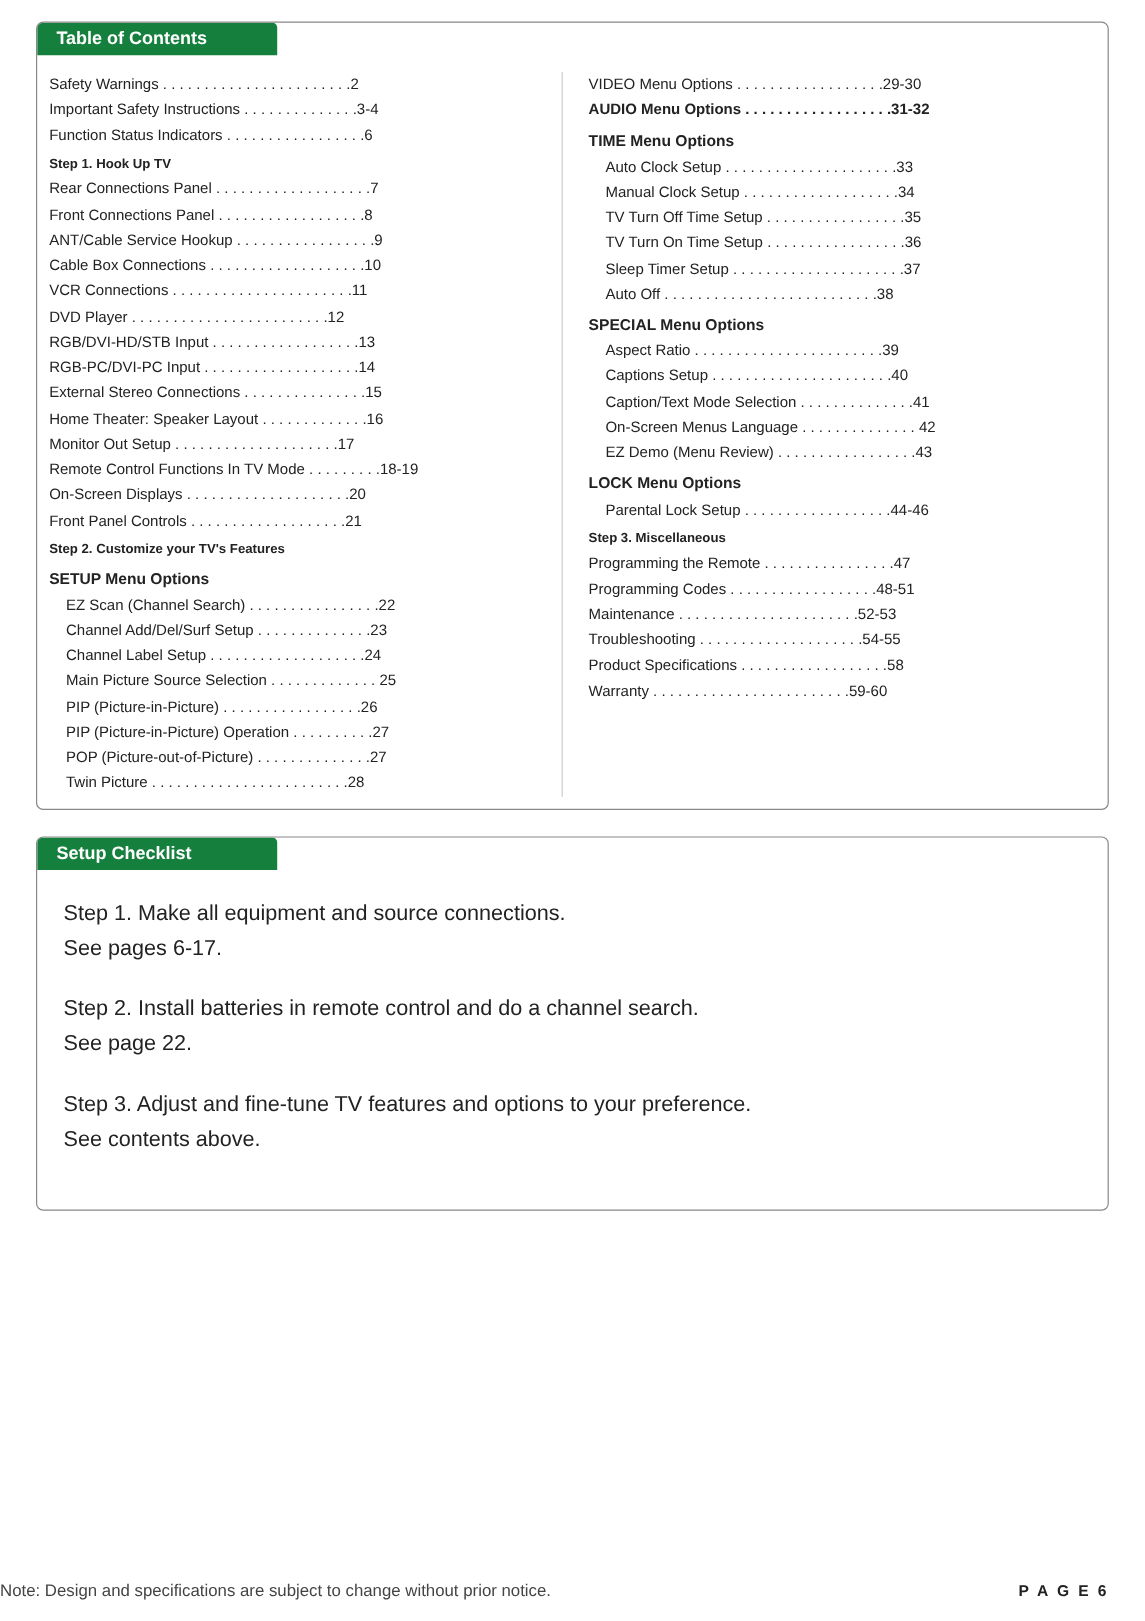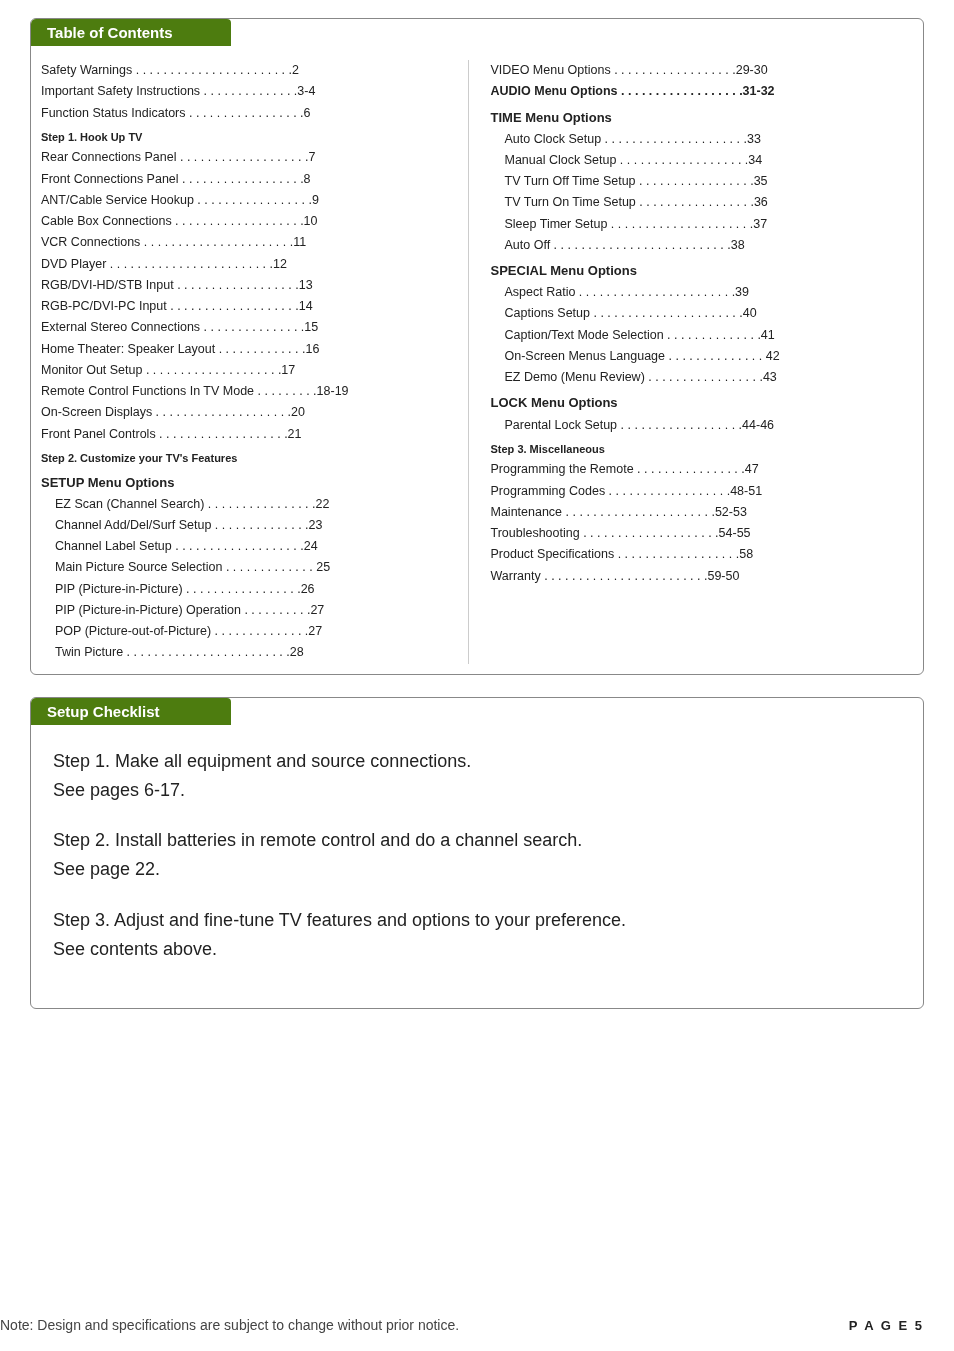--- a/index.html
+++ b/index.html
@@ -75,21 +75,21 @@
     }
     .page-num {
       position: absolute;
       bottom: 18px;
       right: 30px;
       font-size: 13px;
       font-weight: bold;
       letter-spacing: 2px;
     }
     .toc-section-header-inline {
-      background: #4d7c0f;
+      background: #15803d;
       color: #fff;
       font-weight: bold;
       font-size: 15px;
       padding: 5px 16px;
       display: inline-block;
       min-width: 200px;
       border-radius: 4px 4px 0 0;
     }
     .section-top-bar {
       display: flex;
@@ -155,34 +155,34 @@
           <div class="toc-entry indented">On-Screen Menus Language  . . . . . . . . . . . . . . 42</div>
           <div class="toc-entry indented">EZ Demo (Menu Review)  . . . . . . . . . . . . . . . . .43</div>
           <div class="toc-entry sub-bold">LOCK Menu Options</div>
           <div class="toc-entry indented">Parental Lock Setup  . . . . . . . . . . . . . . . . . .44-46</div>
           <div class="toc-entry bold-heading">Step 3. Miscellaneous</div>
           <div class="toc-entry">Programming the Remote  . . . . . . . . . . . . . . . .47</div>
           <div class="toc-entry">Programming Codes  . . . . . . . . . . . . . . . . . .48-51</div>
           <div class="toc-entry">Maintenance  . . . . . . . . . . . . . . . . . . . . . .52-53</div>
           <div class="toc-entry">Troubleshooting  . . . . . . . . . . . . . . . . . . . .54-55</div>
           <div class="toc-entry">Product Specifications  . . . . . . . . . . . . . . . . . .58</div>
-          <div class="toc-entry">Warranty  . . . . . . . . . . . . . . . . . . . . . . . .59-50</div>
+          <div class="toc-entry">Warranty  . . . . . . . . . . . . . . . . . . . . . . . .59-60</div>
         </div>
     </div>
   </div>
 
   <div class="section-box">
     <div class="section-top-bar">
       <div class="toc-section-header-inline">Setup Checklist</div>
     </div>
     <div class="setup-checklist-content" id="checklist-content">
         <div class="setup-step">Step 1. Make all equipment and source connections.<br>See pages 6-17.</div>
         <div class="setup-step">Step 2. Install batteries in remote control and do a channel search.<br>See page 22.</div>
         <div class="setup-step">Step 3. Adjust and fine-tune TV features and options to your preference.<br>See contents above.</div>
       </div>
   </div>
 
   <div class="page-footer">
     <span>Note: Design and specifications are subject to change without prior notice.</span>
   </div>
-  <div class="page-num">P A G E   5</div>
+  <div class="page-num">P A G E   6</div>
 
 </div>
 
 </body></html>

